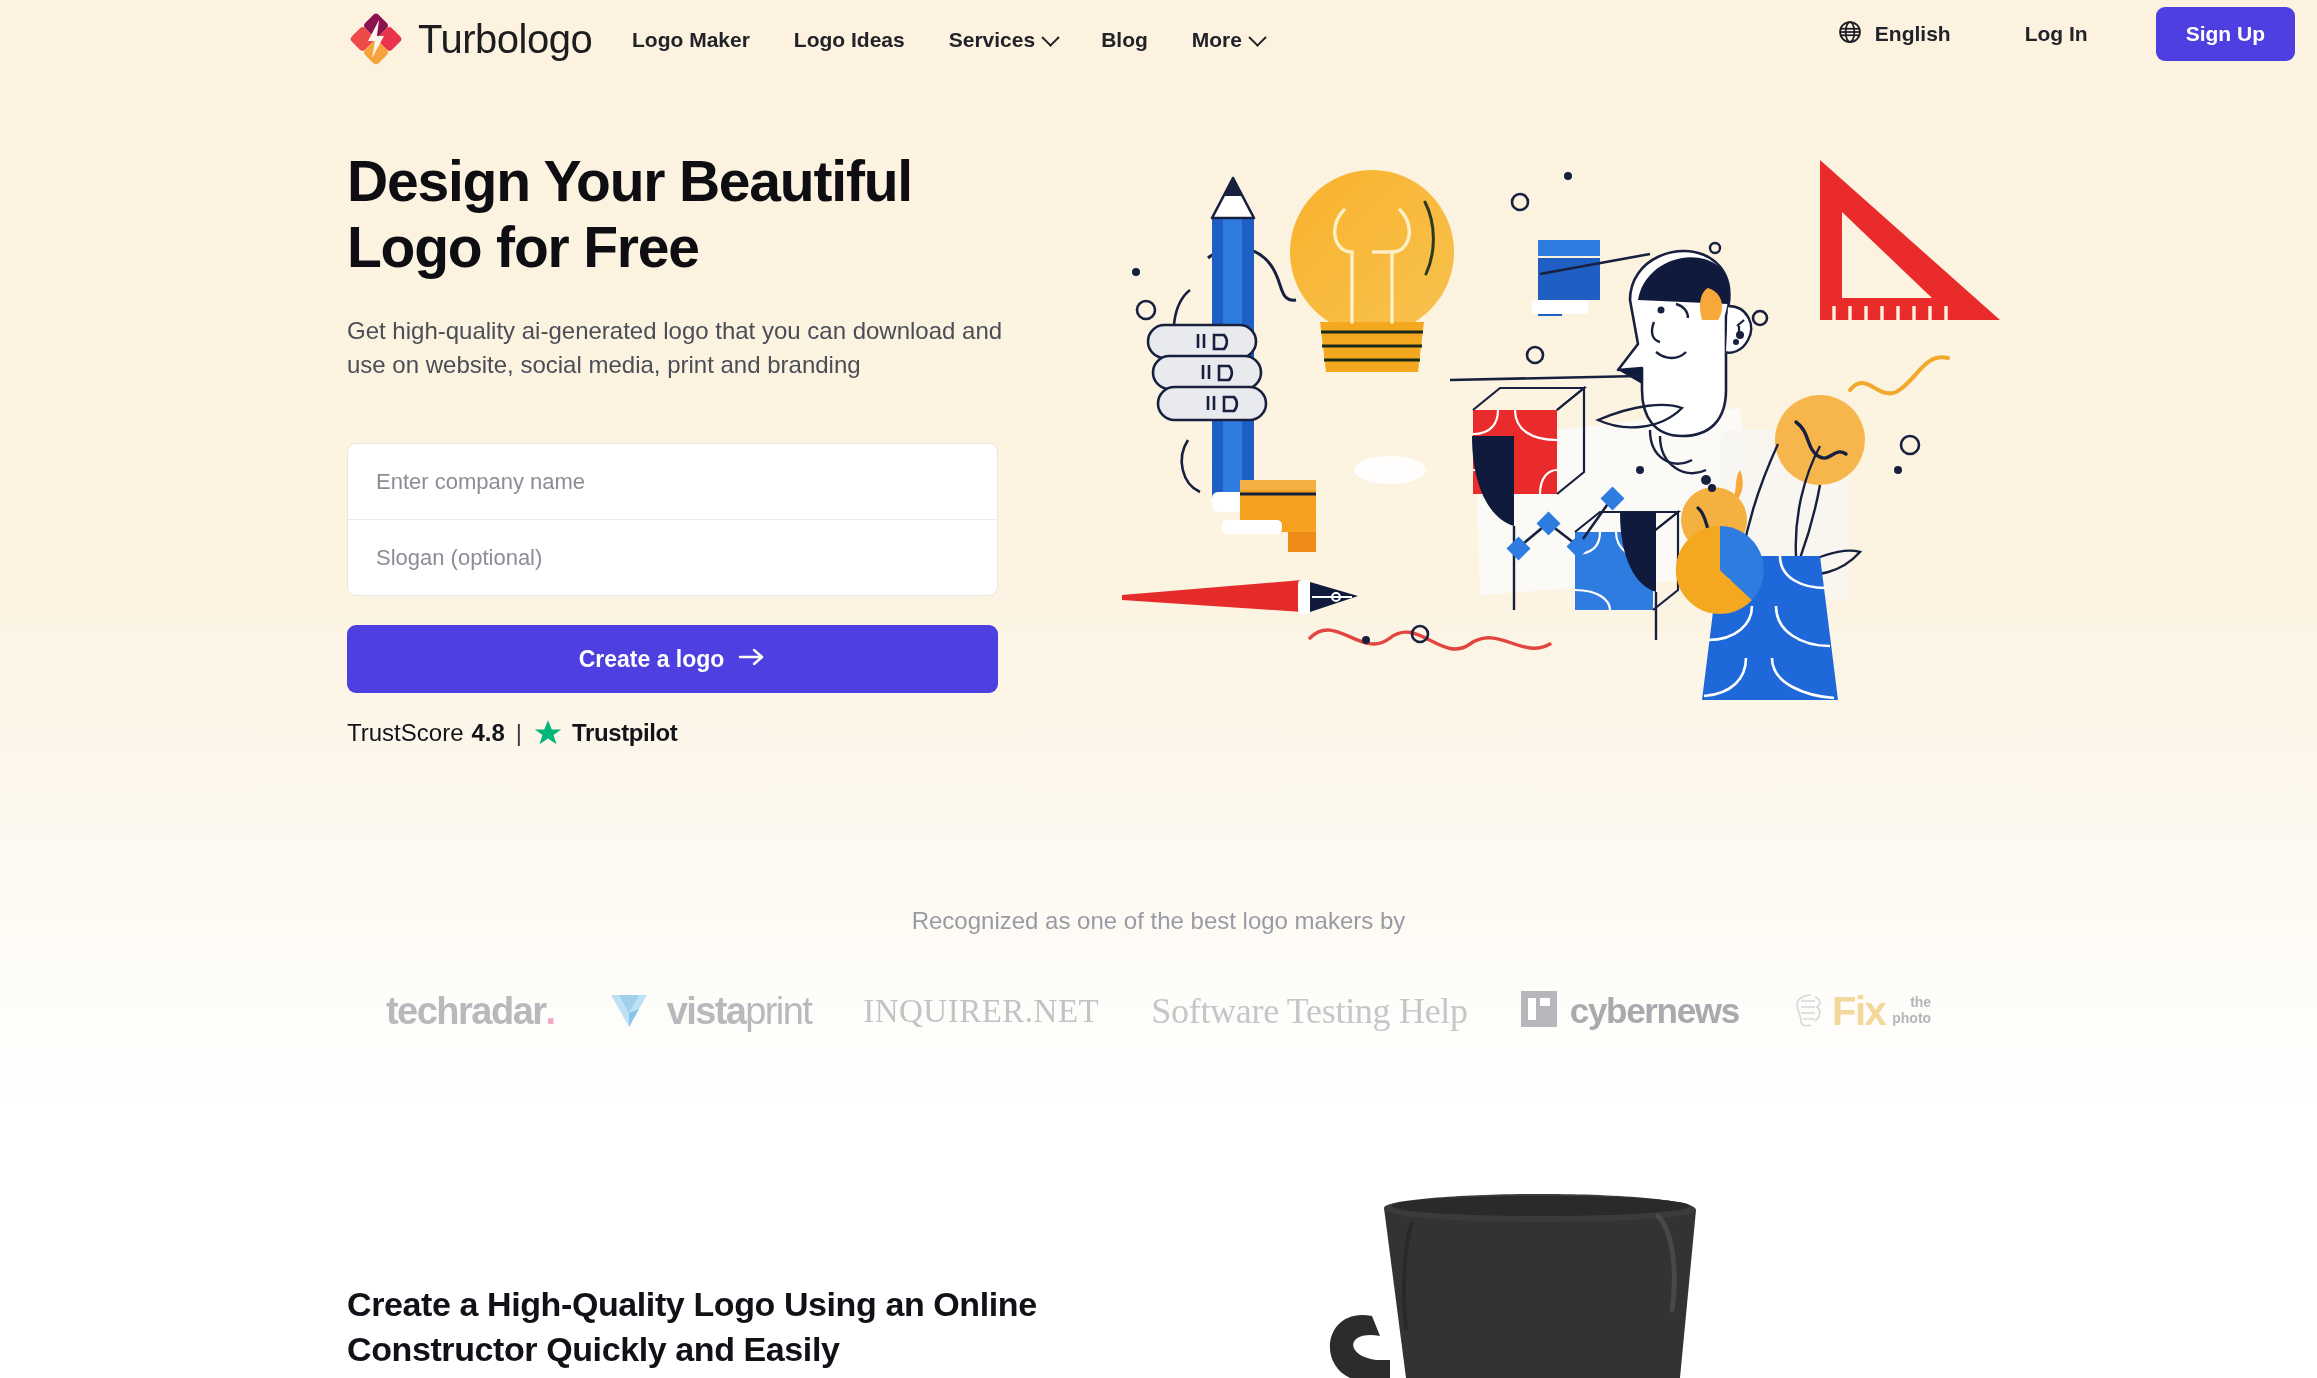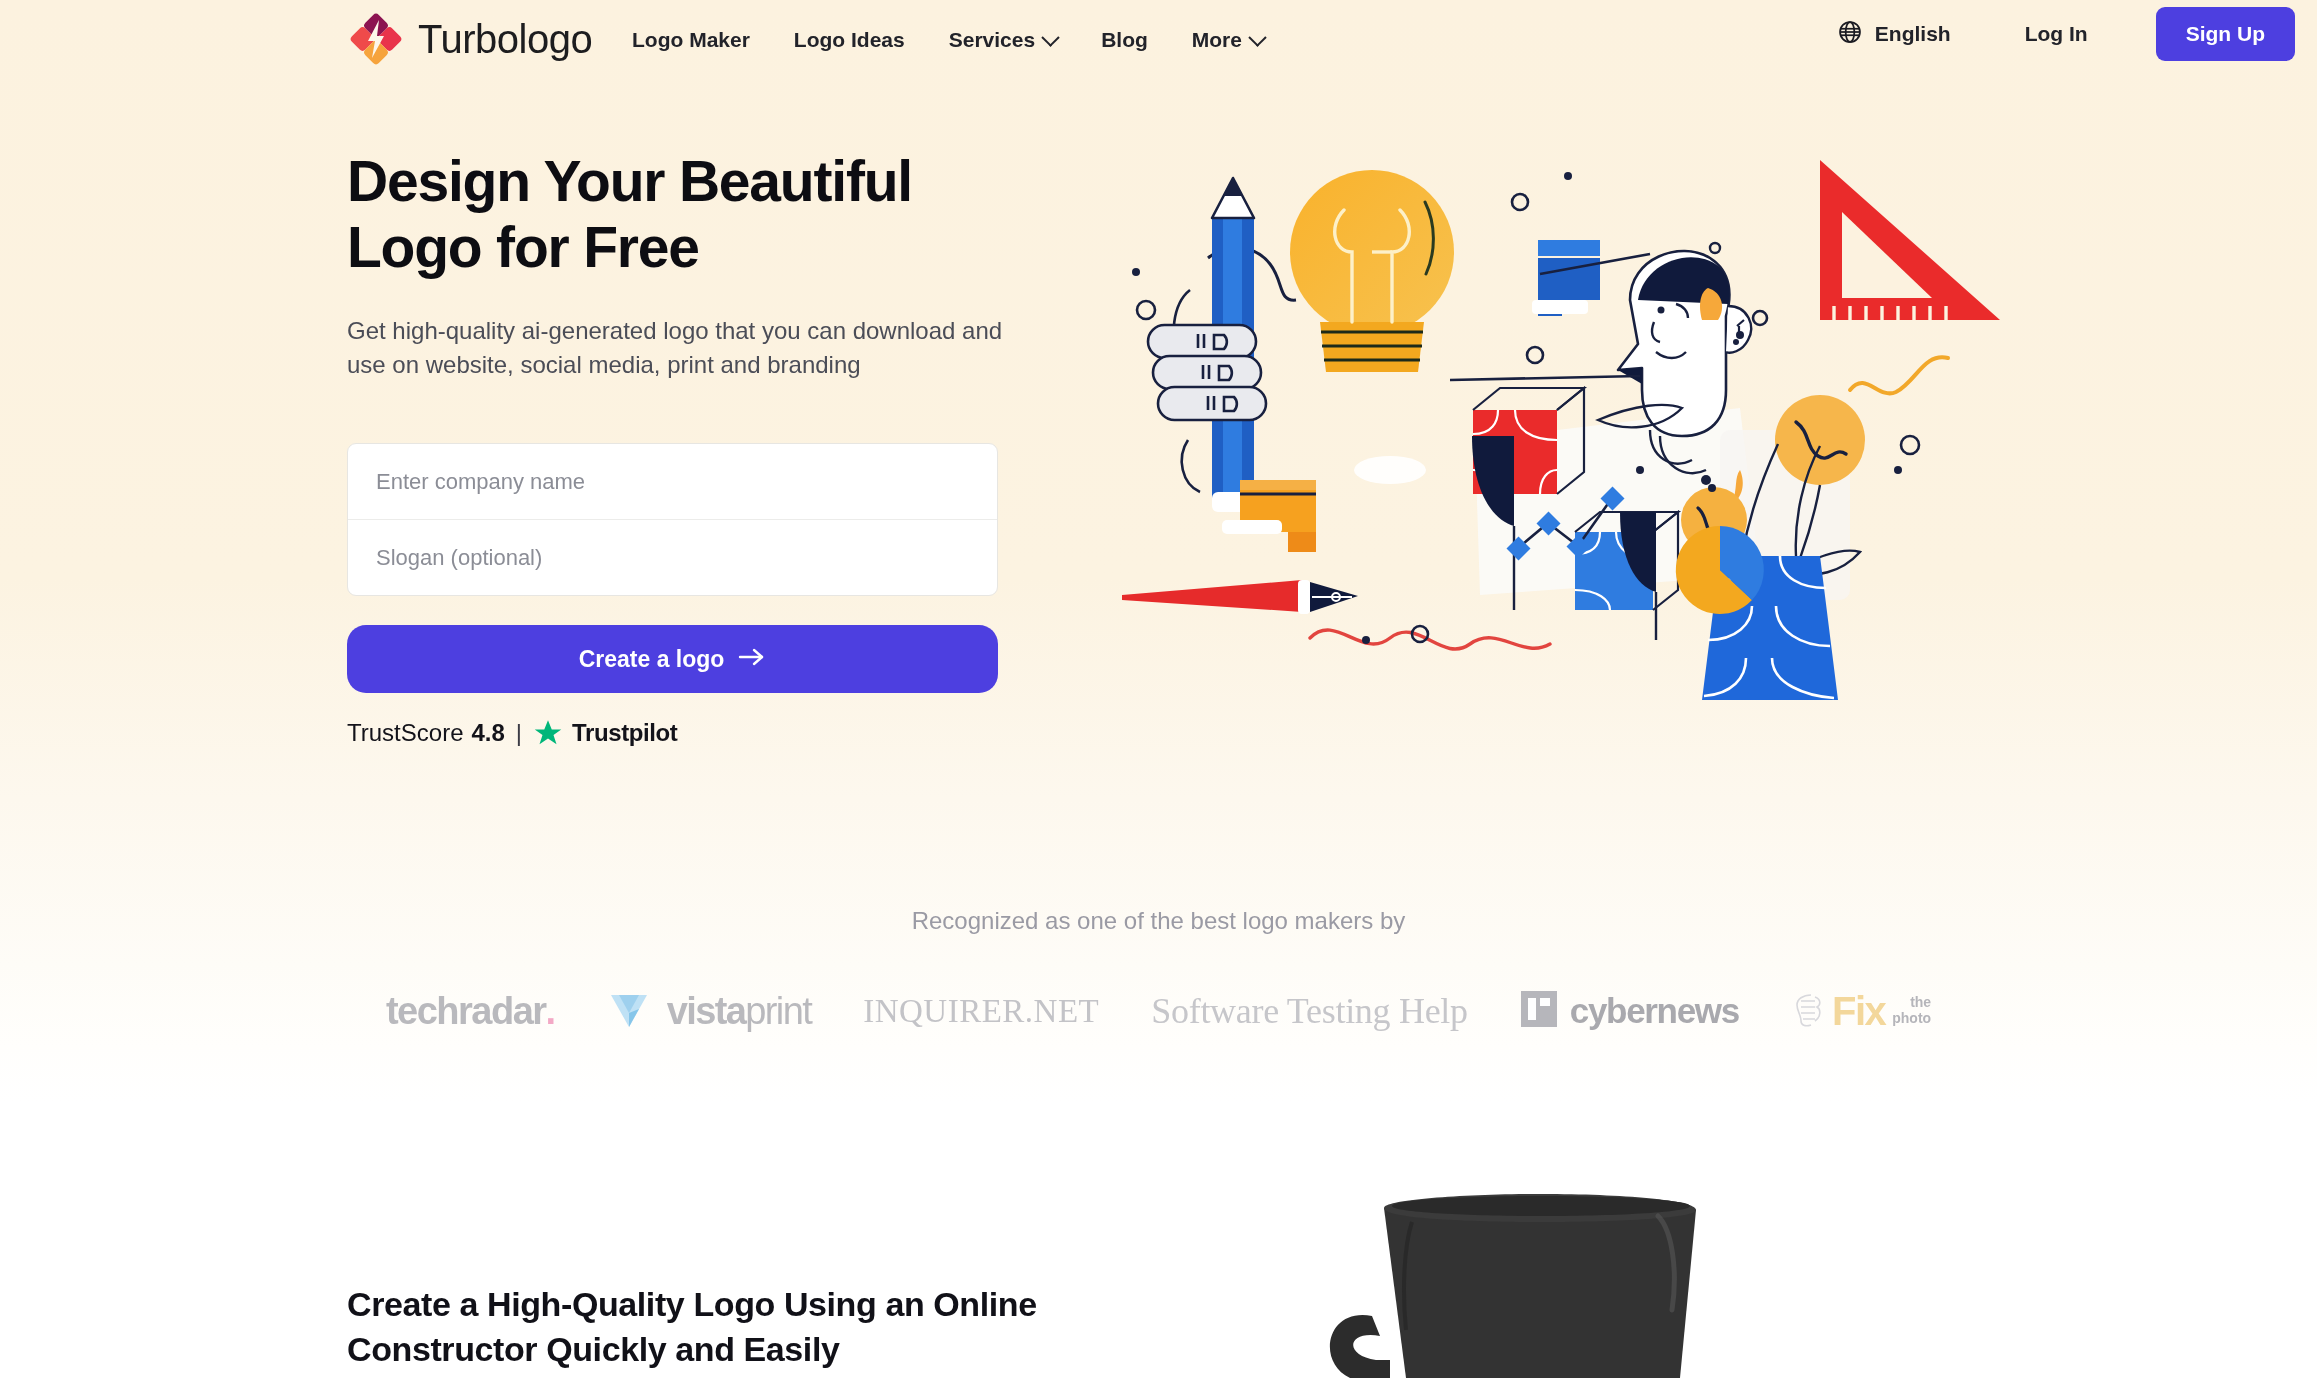--- a/index.html
+++ b/index.html
@@ -176,21 +176,21 @@
   }
 
   #create-btn {
     position: absolute;
     left: 347px;
     top: 625px;
     width: 651px;
     height: 68px;
     background: #4d3fe0;
     border: none;
-    border-radius: 19px;
+    border-radius: 9px;
     color: #ffffff;
     font-size: 23px;
     font-weight: 700;
     cursor: pointer;
     display: flex;
     align-items: center;
     justify-content: center;
     gap: 14px;
     font-family: "Liberation Sans", sans-serif;
   }

